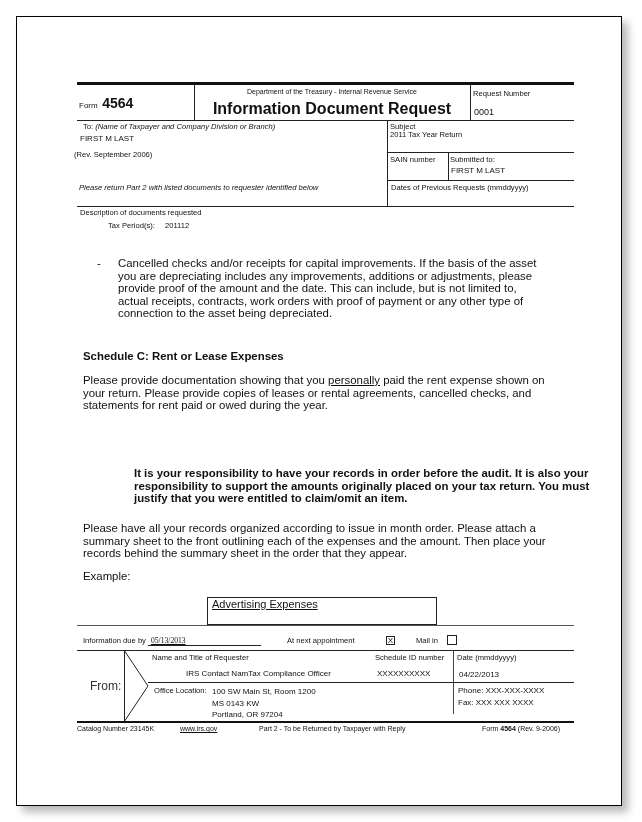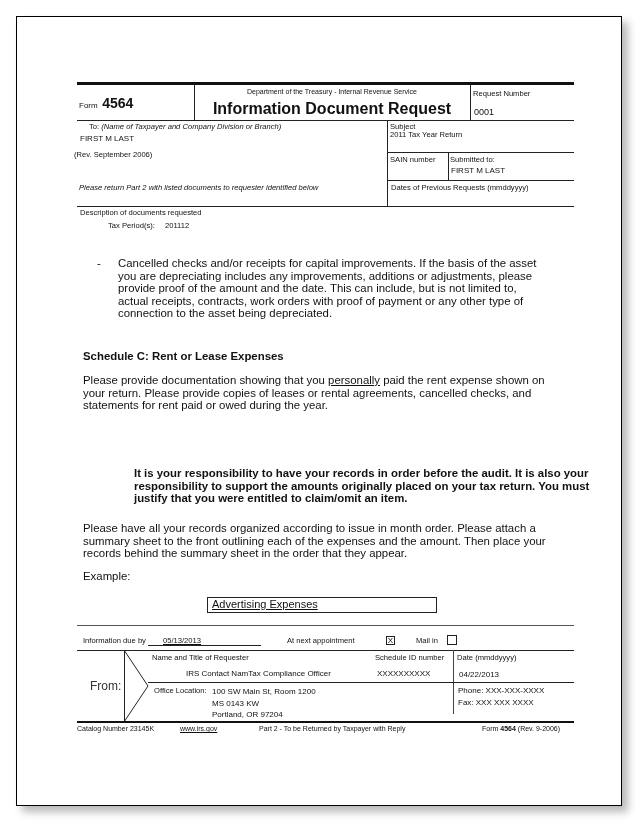--- a/index.html
+++ b/index.html
@@ -36,21 +36,21 @@
   <div class="vline" style="left:177px;top:68px;height:35px;"></div>
   <div class="abs t6" style="left:177px;top:71px;width:276px;text-align:center;">Department of the Treasury -  Internal Revenue Service</div>
   <div class="abs b" style="left:177px;top:83px;width:276px;text-align:center;font-size:16px;">Information Document Request</div>
 
   <div class="vline" style="left:453px;top:68px;height:35px;"></div>
   <div class="abs t7" style="left:456px;top:72px;">Request Number</div>
   <div class="abs t8" style="left:457px;top:90px;font-size:9px;">0001</div>
 
   <div class="hline" style="left:60px;top:103px;width:497px;"></div>
 
-  <div class="abs t7" style="left:72px;top:105px;">
+  <div class="abs t7" style="left:66px;top:105px;">
     <span>To:</span>
     <span class="i">(Name of Taxpayer and Company Division or Branch)</span>
   </div>
   <div class="abs t8" style="left:63px;top:117px;">FIRST M LAST</div>
   <div class="abs t7 i" style="left:62px;top:166px;">Please return Part 2 with listed documents to requester identified below</div>
 
   <div class="vline" style="left:370px;top:103px;height:87px;"></div>
 
   <div class="abs t7" style="left:373px;top:105px;">Subject</div>
   <div class="abs t7" style="left:373px;top:113px;">2011 Tax Year Return</div>
@@ -95,29 +95,29 @@
   </div>
 
   <div class="abs body11" style="left:66px;top:505px;width:510px;">
     <div>Please have all your records organized according to issue in month order. Please attach a</div>
     <div>summary sheet to the front outlining each of the expenses and the amount. Then place your</div>
     <div>records behind the summary sheet in the order that they appear.</div>
   </div>
 
   <div class="abs body11" style="left:66px;top:553px;">Example:</div>
 
-  <div class="abs" style="left:190px;top:580px;width:230px;height:16px;border:1px solid #222;box-sizing:border-box;">
+  <div class="abs" style="left:190px;top:580px;width:230px;height:28px;border:1px solid #222;box-sizing:border-box;">
     <span class="u" style="position:absolute;left:4px;top:0px;font-size:11px;line-height:13px;">Advertising Expenses</span>
   </div>
 
   <div class="abs" style="left:60px;top:608px;width:497px;height:1px;background:#555;"></div>
 
   <div class="abs t7" style="left:66px;top:619px;">Information due by</div>
   <div class="abs t7 u" style="left:131px;top:619px;width:113px;border-bottom:1px solid #222;text-decoration:none;">
-    <span class="u" style="margin-left:15px;">05/13/2013</span>
+    <span class="u" style="margin-left:3px;font-family:Liberation Serif, serif;">05/13/2013</span>
   </div>
   <div class="abs t7" style="left:270px;top:619px;">At next appointment</div>
   <div class="cb" style="left:369px;top:619px;">X</div>
   <div class="abs t7" style="left:399px;top:619px;">Mail in</div>
   <div class="cb" style="left:430px;top:618px;width:10px;height:10px;"></div>
 
   <div class="hline" style="left:60px;top:633px;width:497px;"></div>
 
   <div class="vline" style="left:107px;top:633px;height:71px;"></div>
   <svg class="abs" style="left:107px;top:633px;" width="26" height="72" viewBox="0 0 26 72">

